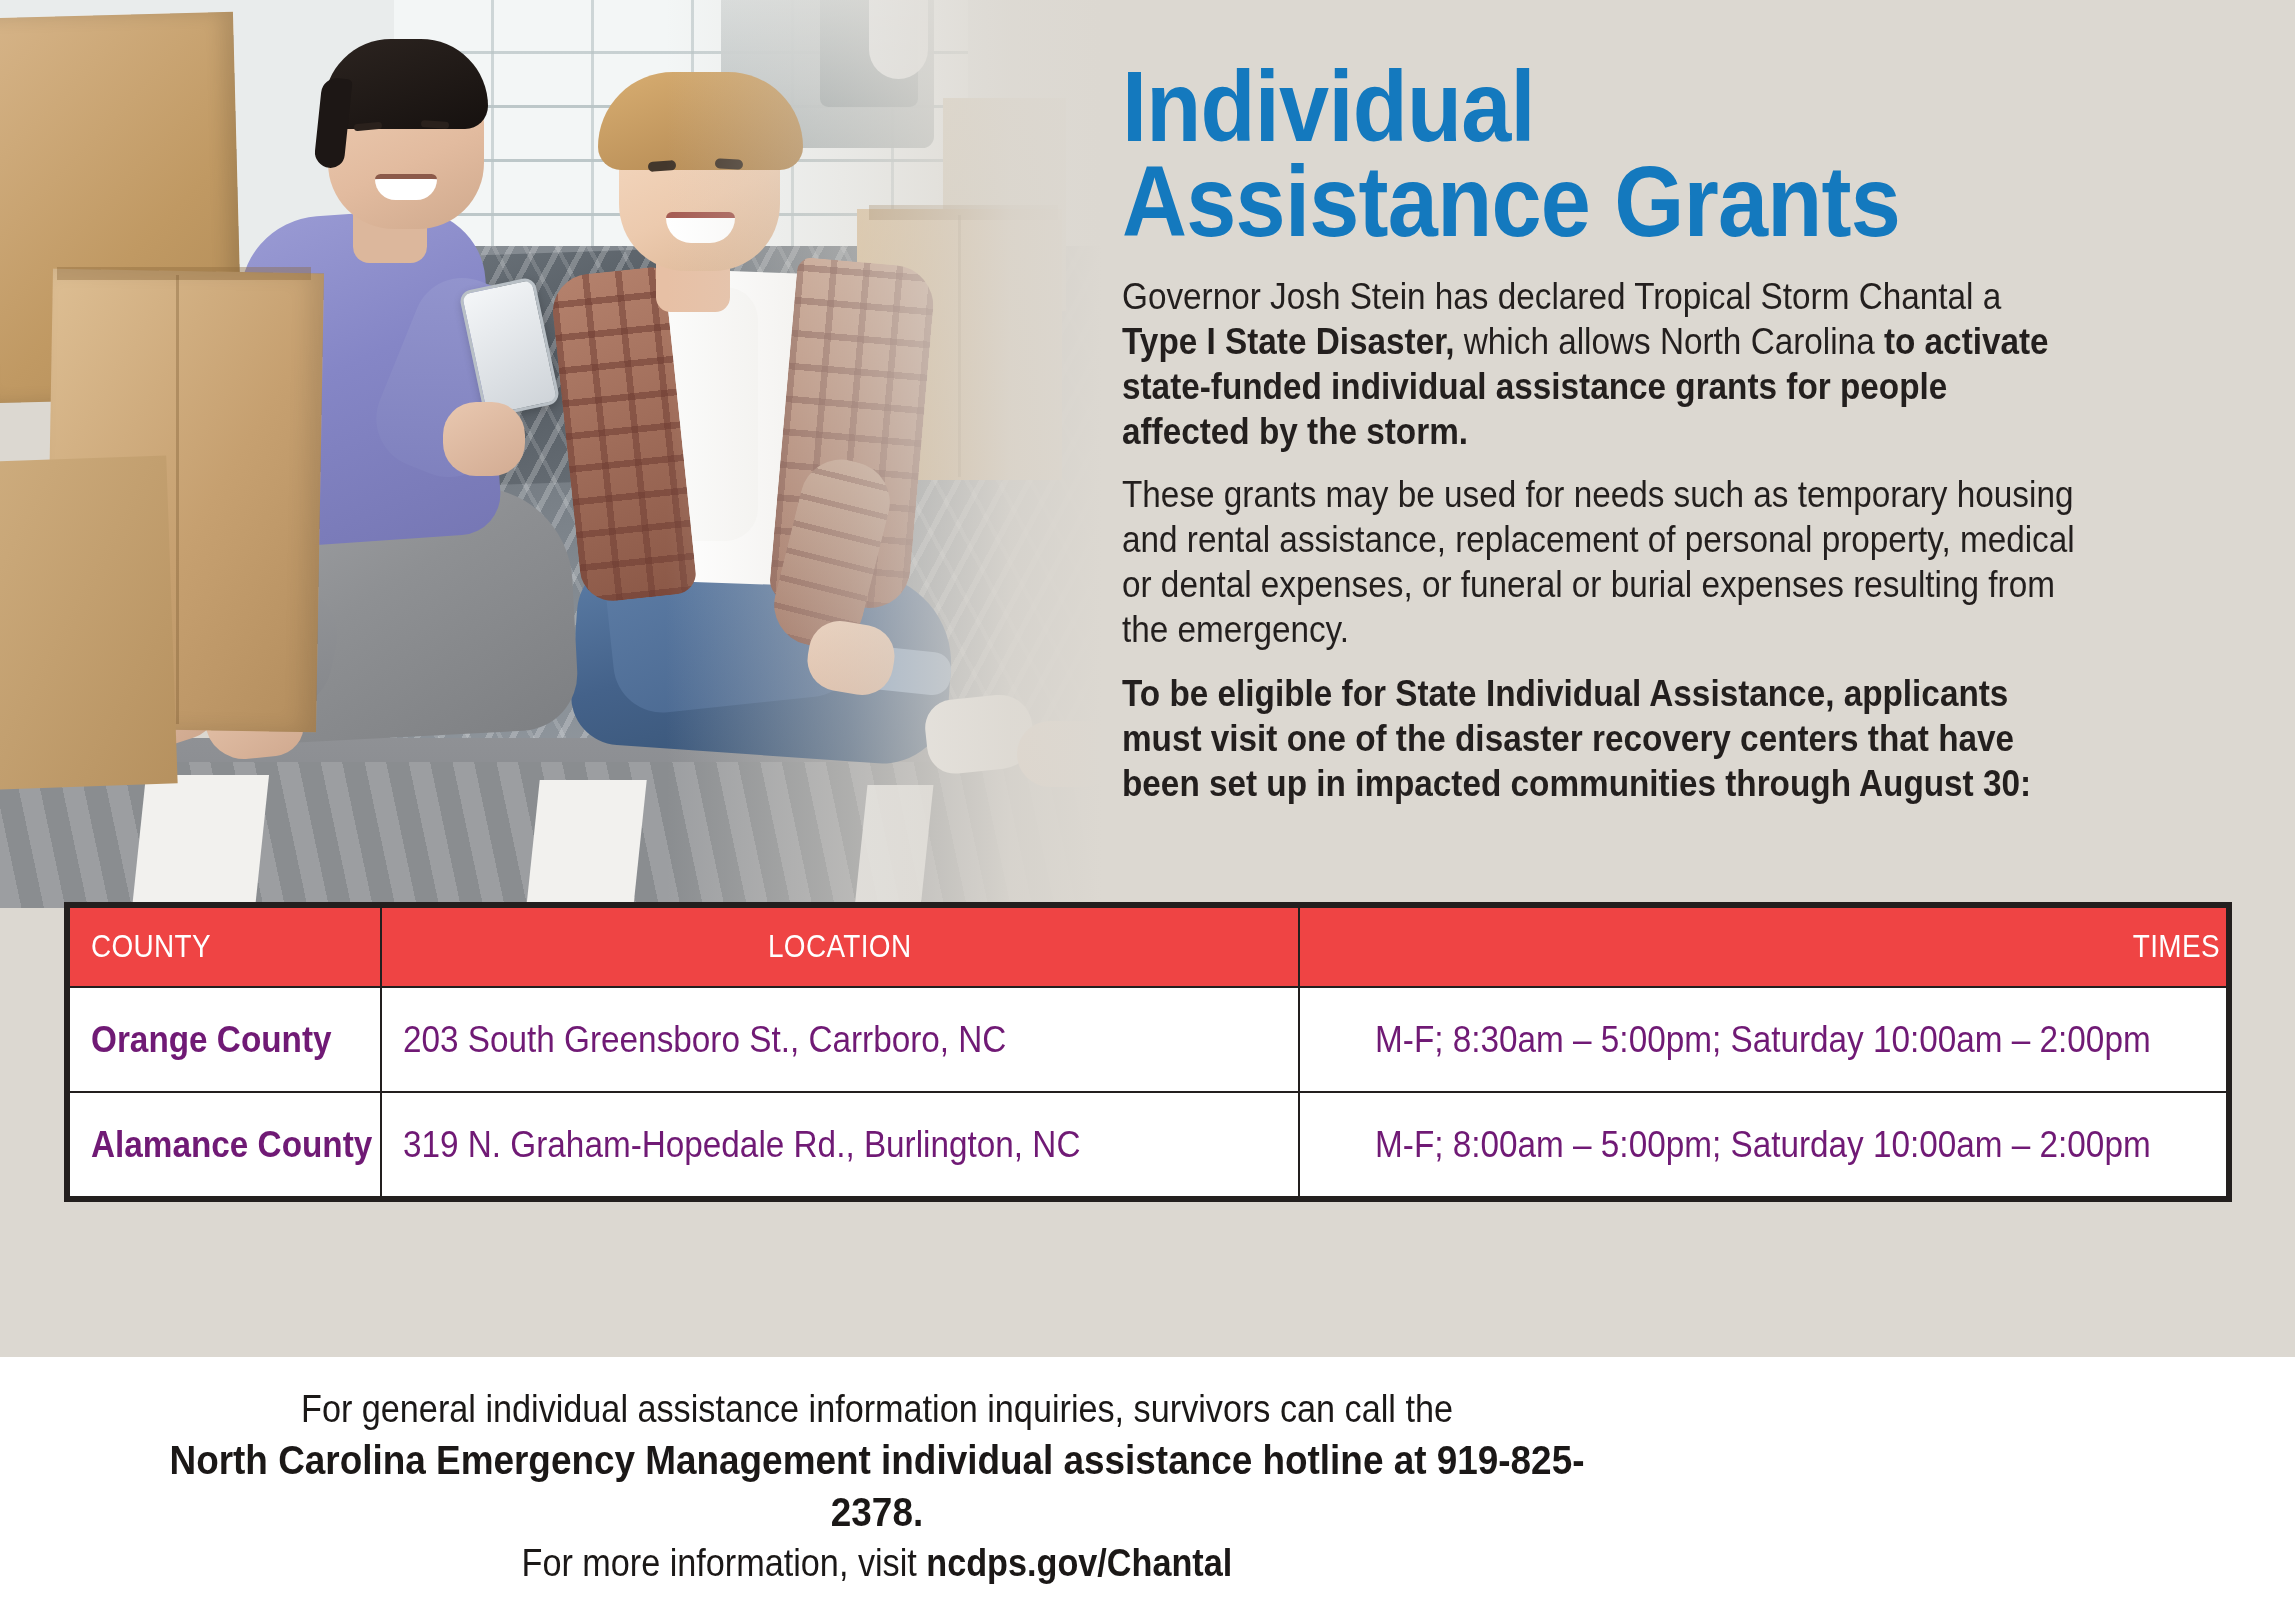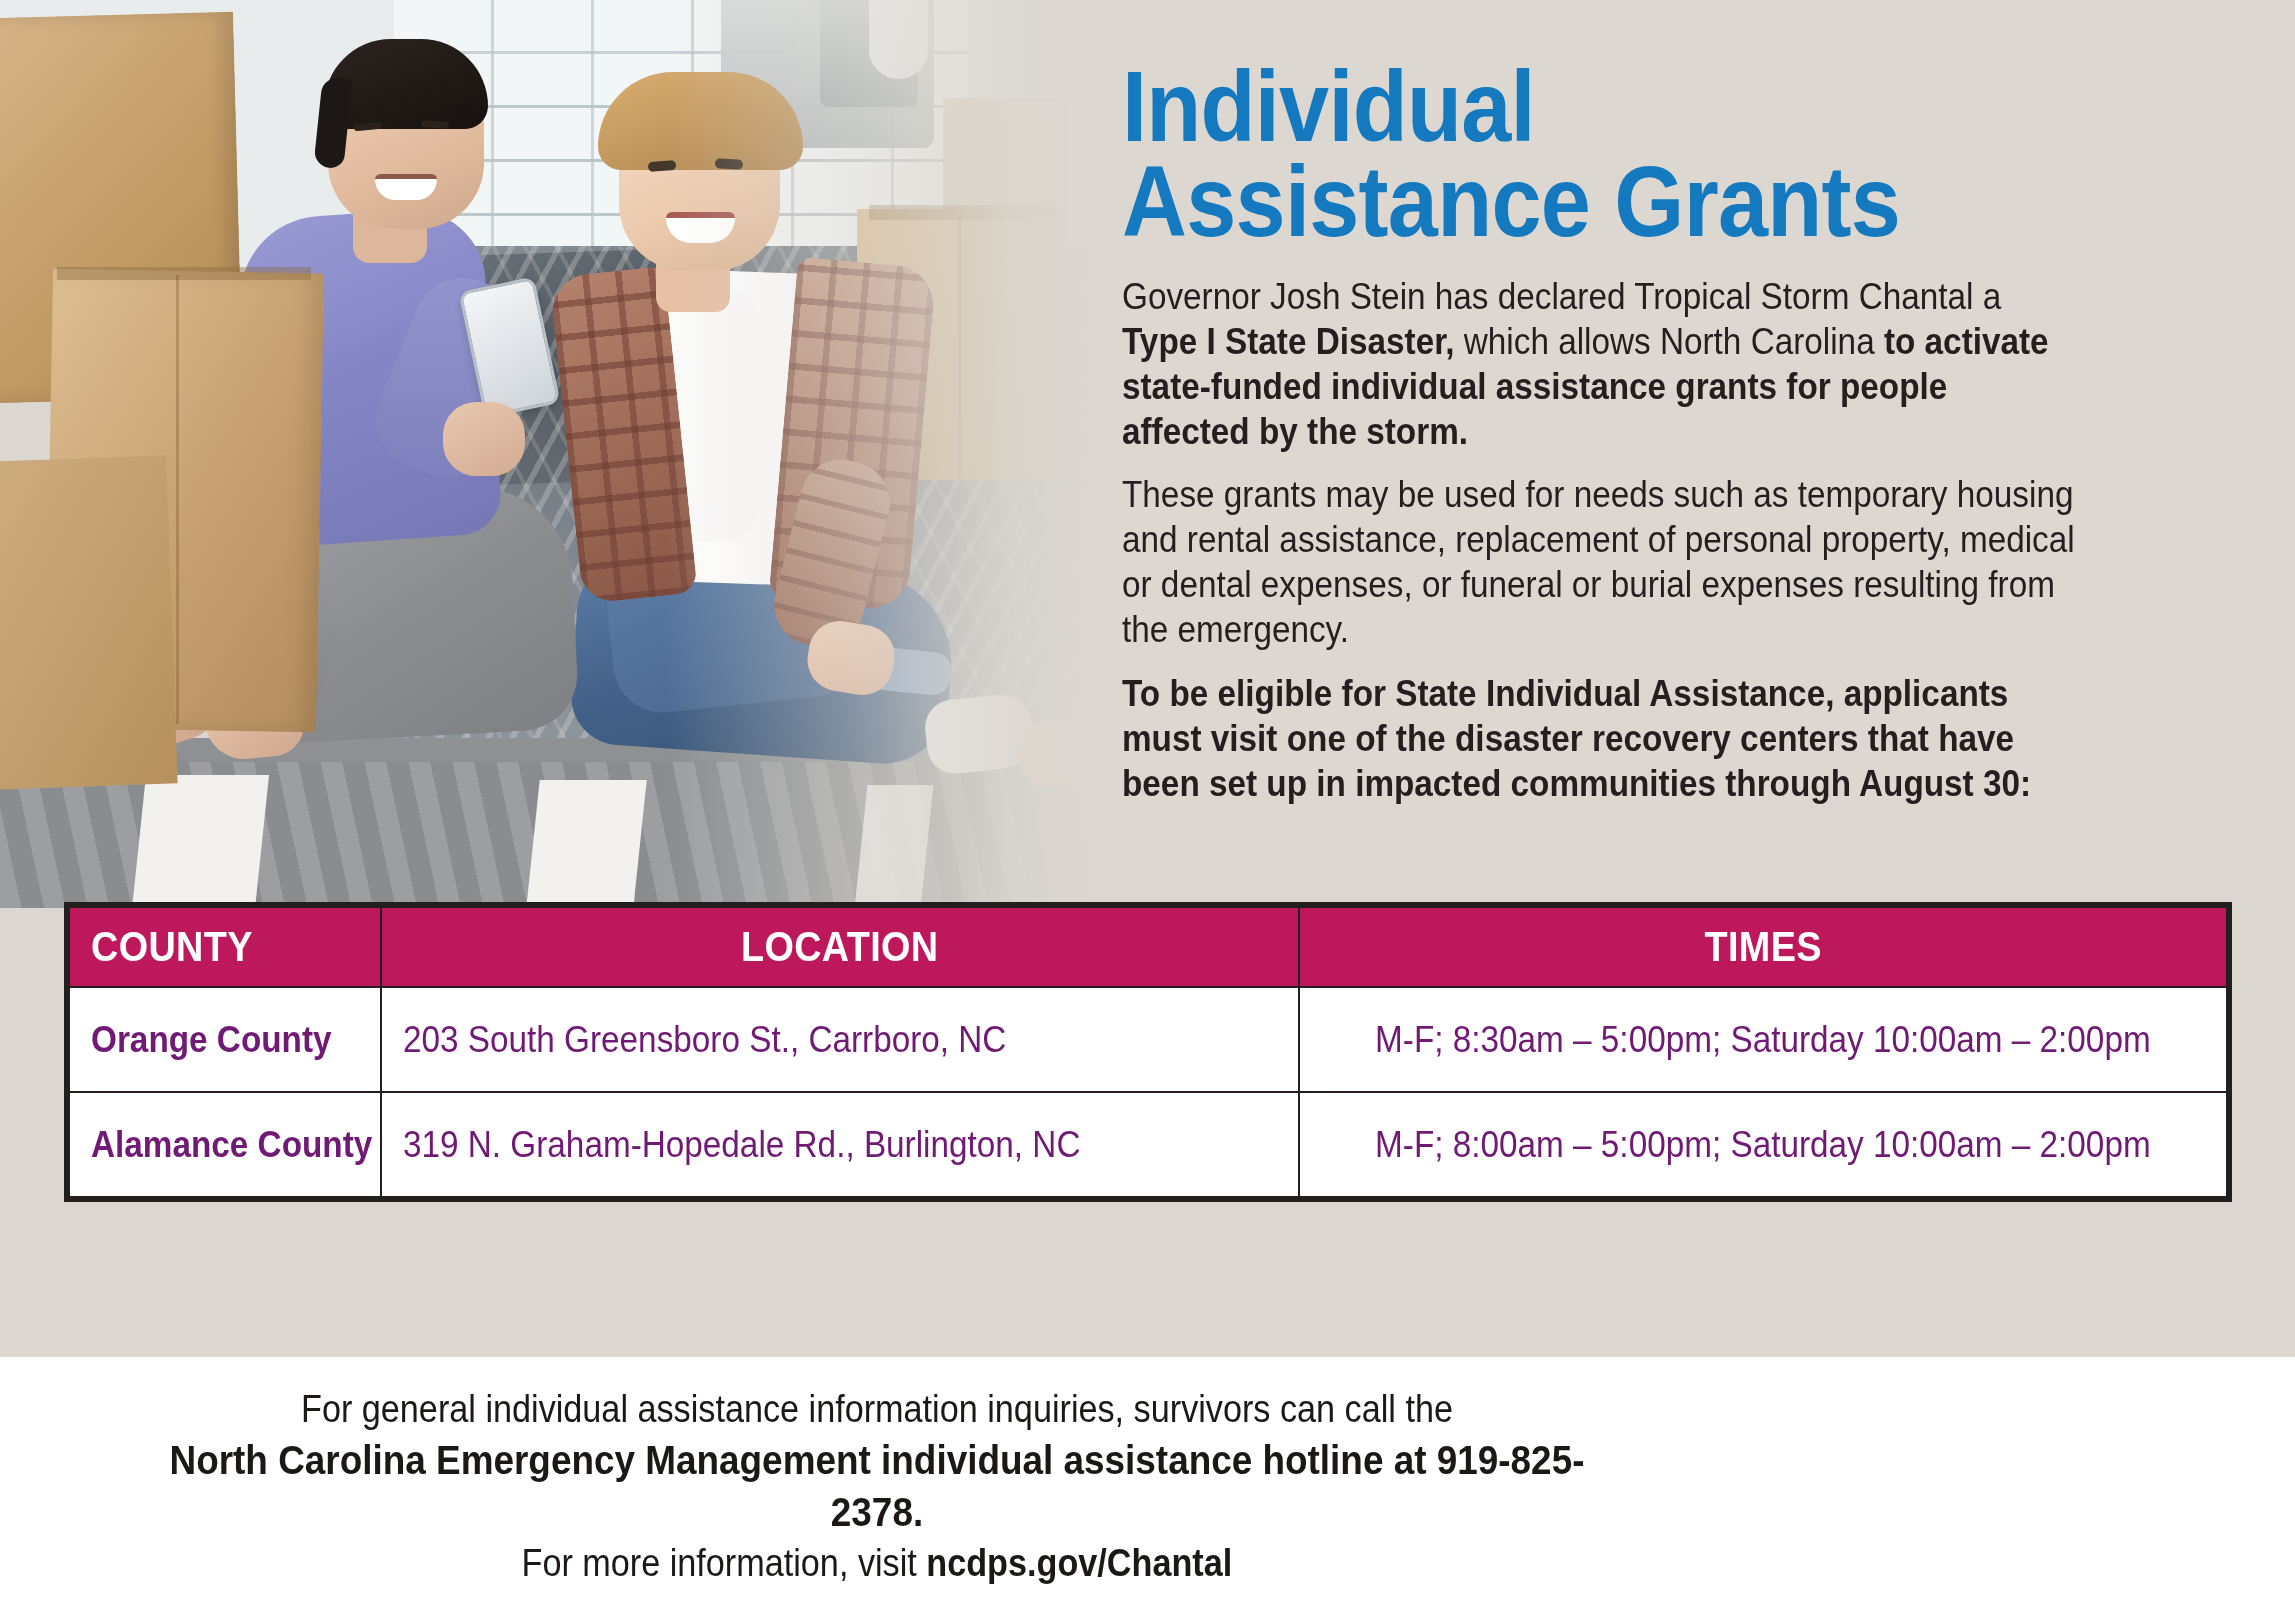--- a/index.html
+++ b/index.html
@@ -245,27 +245,27 @@
     box-sizing:border-box;
     background:#fff;
   }
   table.drc{border-collapse:collapse;width:100%;table-layout:fixed;}
   table.drc th, table.drc td{
     border:2.5px solid #231f1e;
     font-family:"Liberation Sans Narrow","Liberation Sans", sans-serif;
     box-sizing:border-box;
   }
   table.drc thead th{
-    background:#be185d;color:#ffffff;font-weight:bold;
-    font-size:42px;letter-spacing:0.4px;height:80px;
+    background:#ef4444;color:#ffffff;font-weight:normal;
+    font-size:31px;letter-spacing:0.4px;height:80px;
     text-transform:uppercase;
   }
   th.c-county{width:312px;text-align:left;padding-left:21px;}
   th.c-loc{width:918px;text-align:center;}
-  th.c-times{text-align:center;}
+  th.c-times{text-align:right;}
   table.drc tbody td{height:105px;font-size:37px;color:#701a75;}
   td.county{font-weight:bold;text-align:left;padding-left:21px;white-space:nowrap;}
   td.loc{text-align:left;padding-left:21px;}
   td.times{text-align:center;}
   .sq{display:inline-block;transform:scaleX(.90);transform-origin:left center;}
   .sqc{display:inline-block;transform:scaleX(.90);}
 
   
   .footer{
     position:absolute;left:0;top:1357px;width:2295px;height:296px;background:#ffffff;

